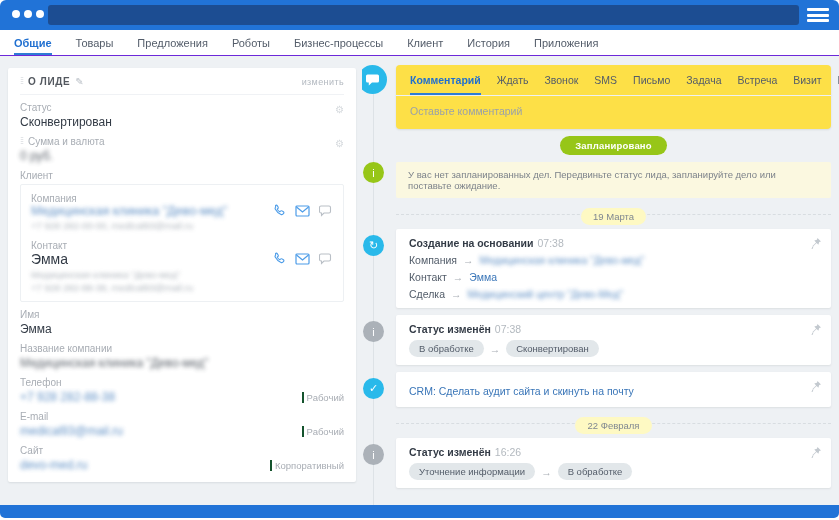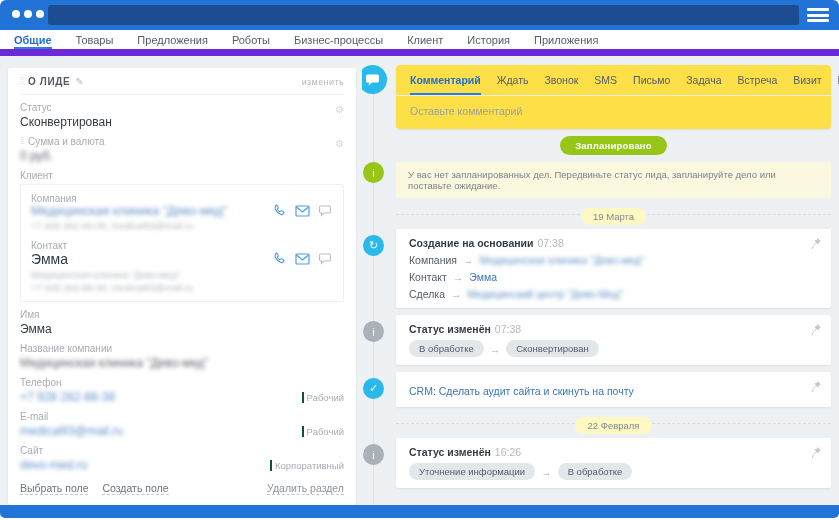--- a/index.html
+++ b/index.html
@@ -8,21 +8,21 @@
 
   
   .titlebar { position:relative; height:30px; background:#2173d7; border-radius:6px 6px 0 0; }
   .dots { position:absolute; left:12px; top:10px; display:flex; gap:4px; }
   .dots span { width:8px; height:8px; border-radius:50%; background:#fff; }
   .addressbar { position:absolute; left:48px; top:5px; width:751px; height:20px; background:#1c4d92; border-radius:3px; }
   .hamburger { position:absolute; right:10px; top:8px; width:22px; height:14px; display:flex; flex-direction:column; justify-content:space-between; cursor:pointer; }
   .hamburger i { display:block; height:3px; background:#fff; border-radius:1px; }
 
   
-  .tabbar { height:26px; background:#fff; display:flex; align-items:stretch; padding-left:14px; gap:24px; border-bottom:7px solid #6d28d9; }
+  .tabbar { height:26px; background:#fff; display:flex; align-items:stretch; padding-left:14px; gap:24px; border-bottom:1px solid #6d28d9; }
   .tab { font-size:11px; color:#535c69; display:flex; align-items:center; cursor:pointer; border-bottom:2px solid transparent; padding-top:2px; }
   .tab.active { color:#1f6fd0; border-bottom-color:#2e7cd4; font-weight:bold; }
 
   
   .content { display:flex; height:449px; background:#eef1f4; overflow:hidden; }
   .blur { filter:blur(2px); opacity:.8; }
 
   
   .left { width:362px; flex:none; padding:12px 6px 0 8px; overflow:hidden; }
   .card { background:#fff; border-radius:2px; box-shadow:0 1px 2px rgba(60,70,80,.12); padding:8px 12px 10px 12px; margin-bottom:8px; }
@@ -212,25 +212,20 @@
         </div>
 
         <div class="fld">
           <div class="fld-label">Сайт</div>
           <div class="fld-value typed">
               <a class="lnk blur">devo-med.ru</a>
               <span class="type-tag">Корпоративный</span>
             </div>
         </div>
 
-        <div class="fieldlinks">
-          <span>Выбрать поле</span>
-          <span>Создать поле</span>
-          <span class="right-l">Удалить раздел</span>
-        </div>
       </div>
 
     </div>
 
     <div class="right">
       <div class="tl-line"></div>
 
       <div class="composer">
         <div class="bubble-icon">
           <svg width="15" height="14" viewBox="0 0 15 14">

